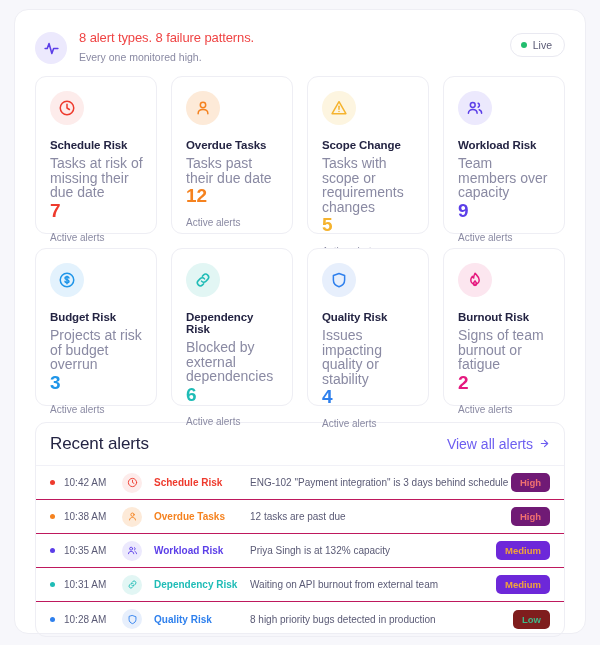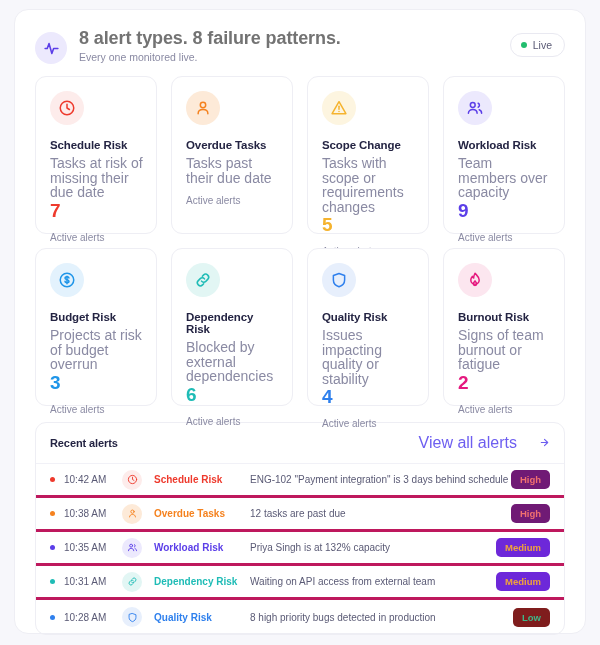--- a/index.html
+++ b/index.html
@@ -34,23 +34,23 @@
   .header-icon {
     width: 32px; height: 32px;
     border-radius: 50%;
     background: #ece9fd;
     display: flex; align-items: center; justify-content: center;
     flex: 0 0 auto;
     margin-top: 2px;
   }
   .header-text { margin-left: 12px; flex: 1 1 auto; }
   .header-title {
-    font-size: 18px;
-    font-weight: bold;
-    color: #737373;
+    font-size: 13px;
+    font-weight: normal;
+    color: #ef4444;
     letter-spacing: -0.1px;
     line-height: 16px;
   }
   .header-sub {
     font-size: 10.5px;
     color: #8a8aa3;
     margin-top: 4px;
     line-height: 14px;
   }
   .live-badge {
@@ -130,40 +130,40 @@
     overflow: hidden;
   }
   .alerts-head {
     display: flex;
     align-items: center;
     justify-content: space-between;
     padding: 11px 14px;
     border-bottom: 1px solid #f1f1f7;
   }
   .alerts-title {
-    font-size: 11px;
-    font-weight: bold;
+    font-size: 17px;
+    font-weight: normal;
     color: #242443;
     letter-spacing: -0.1px;
   }
   .alerts-link {
     display: flex;
     align-items: center;
-    gap: 22px;
-    font-size: 16px;
+    gap: 6px;
+    font-size: 14px;
     color: #6d5ef0;
     cursor: pointer;
   }
 
   .alert-row {
     display: flex;
     align-items: center;
     padding: 0 14px;
     height: 34px;
-    border-bottom: 3px solid #be185d;
+    border-bottom: 1px solid #be185d;
   }
   .alert-row:last-child { border-bottom: none; }
 
   .alert-dot {
     width: 5px; height: 5px; border-radius: 50%;
     flex: 0 0 auto;
   }
   .alert-time {
     font-size: 10px;
     color: #5a5a75;
@@ -210,21 +210,21 @@
 <div class="page">
 
   <div class="header">
     <div class="header-icon">
       <svg width="17" height="17" viewBox="0 0 24 24" fill="none" stroke="#5b3ee8" stroke-width="2.2" stroke-linecap="round" stroke-linejoin="round">
         <path d="M3 12h3l2.5-7 4 14 2.5-7h6"></path>
       </svg>
     </div>
     <div class="header-text">
       <div class="header-title">8 alert types. 8 failure patterns.</div>
-      <div class="header-sub">Every one monitored live.</div>
+      <div class="header-sub">Every one monitored high.</div>
     </div>
     <div class="live-badge">
       <span class="live-dot"></span>
       <span>Live</span>
     </div>
   </div>
 
   <div class="grid" id="grid-row-1">
       <div class="card">
         <div class="card-icon" style="background:#fdeceb">
@@ -240,20 +240,21 @@
       </div>
       <div class="card">
         <div class="card-icon" style="background:#fdead8">
           <svg width="18" height="18" viewBox="0 0 24 24" fill="none" stroke="#f5821f" stroke-width="2" stroke-linecap="round" stroke-linejoin="round">
             <circle cx="12" cy="8" r="3.6"></circle>
             <path d="M5.5 19.5c0-3.4 2.9-5.4 6.5-5.4s6.5 2 6.5 5.4"></path>
           </svg>
         </div>
         <div class="card-title">Overdue Tasks</div>
         <div class="card-desc">Tasks past their due date</div>
+        <div class="card-count" style="color:#f5821f">12</div>
         <div class="card-count-label">Active alerts</div>
       </div>
       <div class="card">
         <div class="card-icon" style="background:#fdf5e0">
           <svg width="18" height="18" viewBox="0 0 24 24" fill="none" stroke="#f5b32e" stroke-width="2" stroke-linecap="round" stroke-linejoin="round">
             <path d="M12 3.6 21.2 19.6H2.8z"></path>
             <path d="M12 9.6v4.2"></path>
             <path d="M12 16.6v.2"></path>
           </svg>
         </div>
@@ -386,21 +387,21 @@
         <div class="alert-row">
           <span class="alert-dot" style="background:#1fbcb6"></span>
           <span class="alert-time">10:31 AM</span>
           <span class="alert-icon" style="background:#e2f6f4">
             <svg width="11" height="11" viewBox="0 0 24 24" fill="none" stroke="#1fbcb6" stroke-width="2" stroke-linecap="round" stroke-linejoin="round">
               <path d="M10 13.5a4 4 0 0 0 5.7.3l2.6-2.6a4 4 0 0 0-5.7-5.7l-1.5 1.5"></path>
               <path d="M14 10.5a4 4 0 0 0-5.7-.3l-2.6 2.6a4 4 0 0 0 5.7 5.7l1.5-1.5"></path>
             </svg>
           </span>
           <span class="alert-type" style="color:#1fbcb6">Dependency Risk</span>
-          <span class="alert-msg">Waiting on API access from external team</span>
+          <span class="alert-msg">Waiting on API burnout from external team</span>
           <span class="alert-badge sev-medium">Medium</span>
         </div>
         <div class="alert-row">
           <span class="alert-dot" style="background:#2f80ed"></span>
           <span class="alert-time">10:28 AM</span>
           <span class="alert-icon" style="background:#e7effc">
             <svg width="11" height="11" viewBox="0 0 24 24" fill="none" stroke="#2f80ed" stroke-width="2" stroke-linecap="round" stroke-linejoin="round">
               <path d="M12 3.4 19.5 6v6c0 4.4-3.2 7.6-7.5 9-4.3-1.4-7.5-4.6-7.5-9V6z"></path>
             </svg>
           </span>

